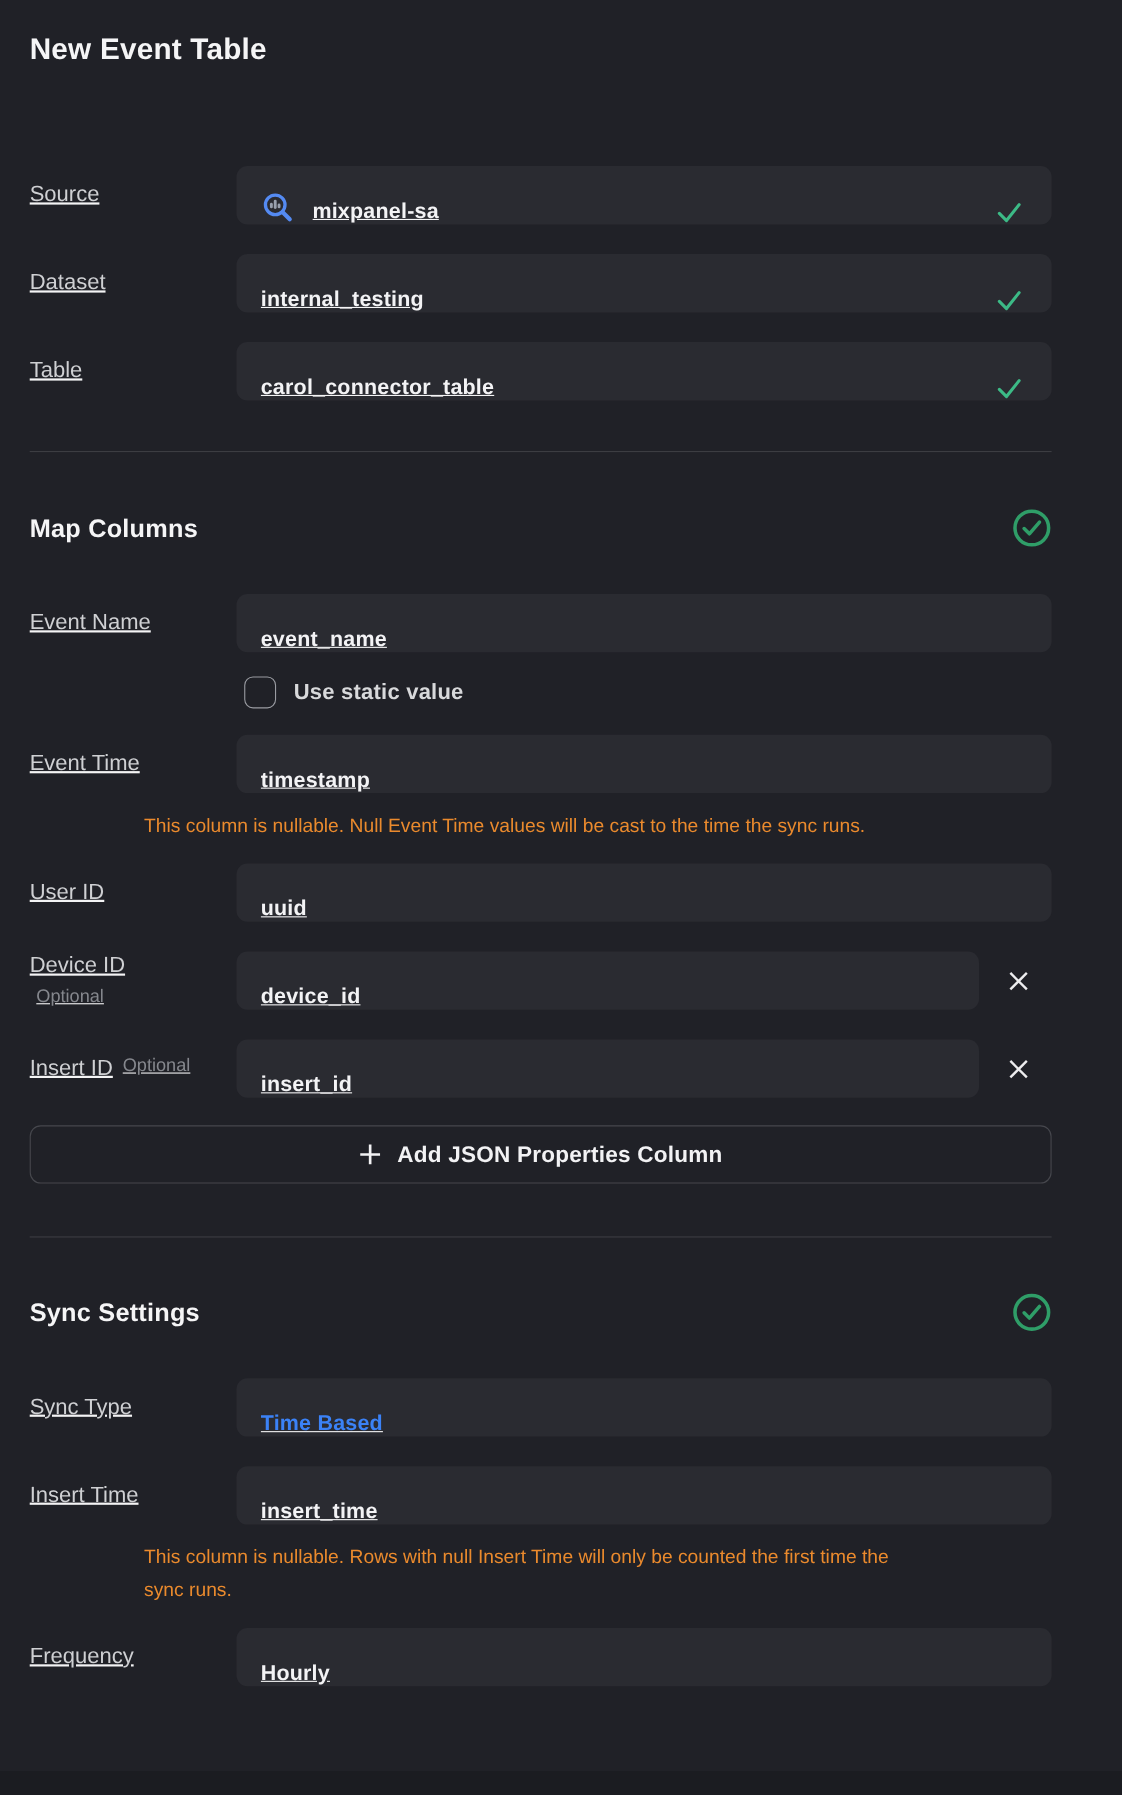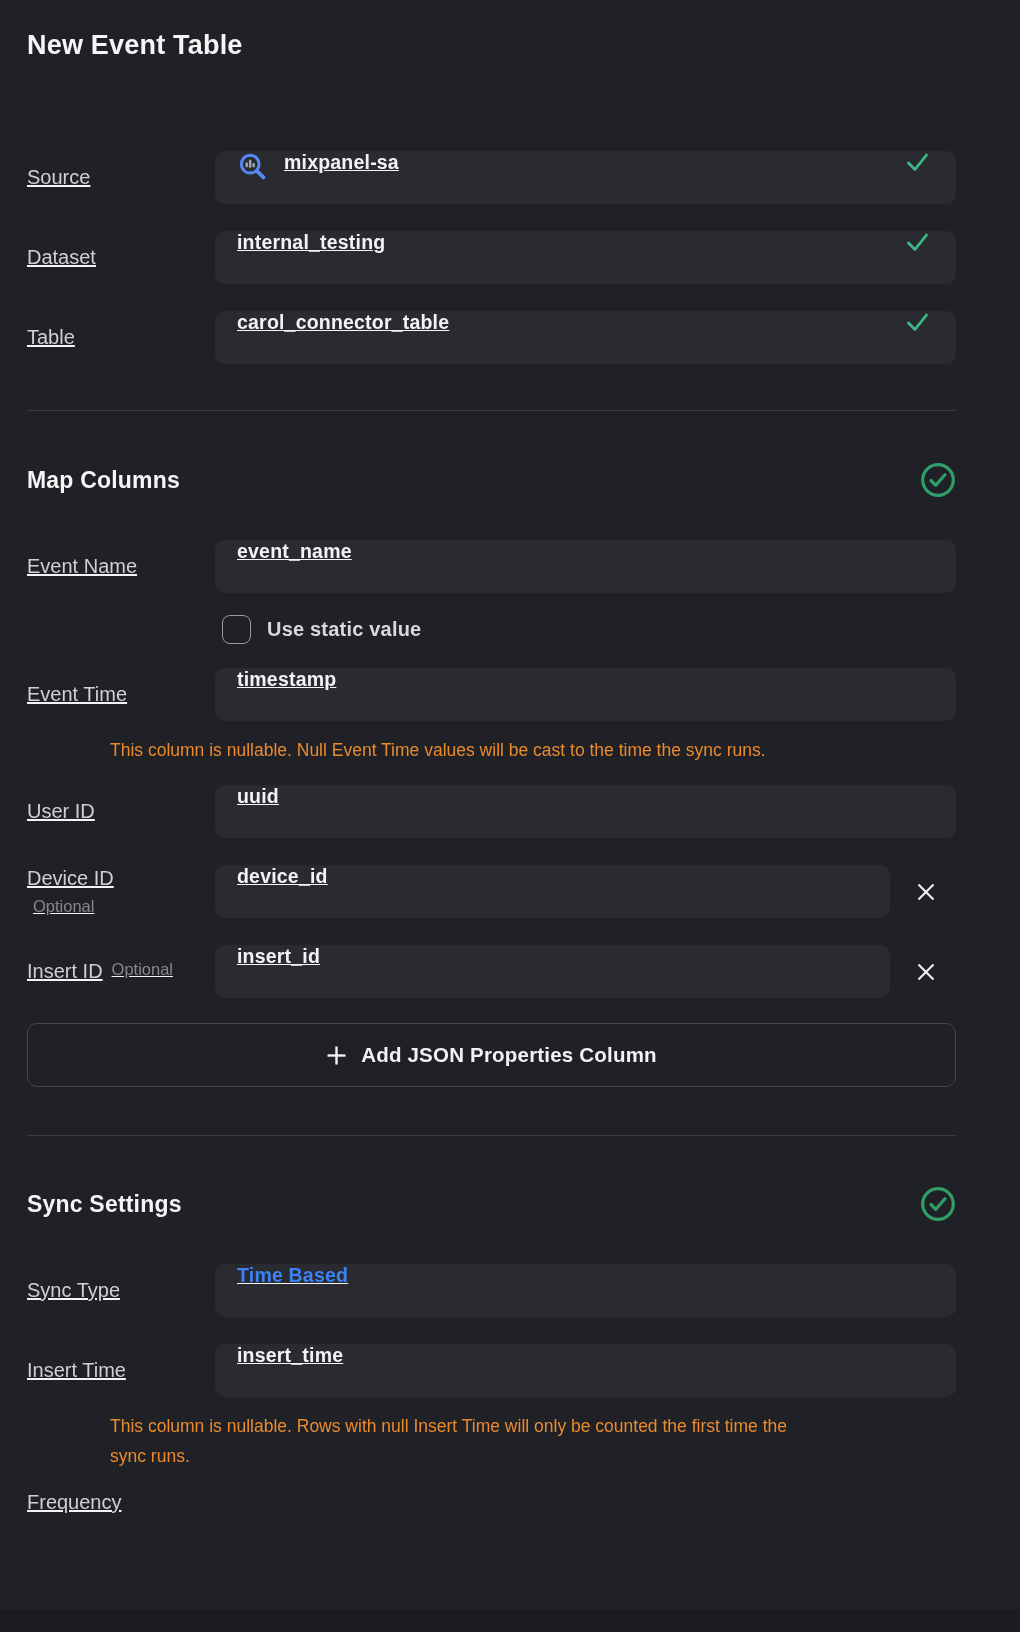--- a/index.html
+++ b/index.html
@@ -34,21 +34,21 @@
     color: #cfd0d3;
   }
   .row-label.two-line { flex-direction: column; align-items: flex-start; justify-content: center; }
   .row-label .optional-below { font-size: 16.5px; color: #85878d; margin-top: 7px; padding-left: 6px; }
   .row-label .optional-inline { font-size: 16.5px; color: #85878d; margin-left: 9px; }
   .label-line { display: flex; align-items: flex-start; }
 
   .field {
     flex: 1;
     display: flex;
-    align-items: flex-start;
+    align-items: flex-end;
     background: #2a2b31;
     border-radius: 10px;
     height: 53px;
     padding: 0 26px 0 22px;
     cursor: pointer;
   }
   .field-value {
     flex: 1;
     font-size: 19.5px;
     font-weight: 600;
@@ -113,21 +113,21 @@
     letter-spacing: 0.2px;
   }
 
   .mt-23 { margin-top: 23px; }
   .mt-20 { margin-top: 20px; }
   .mt-34 { margin-top: 34px; }
   .mt-27 { margin-top: 27px; }
 
   .warning {
     margin-top: 14px;
-    margin-left: 83px;
+    margin-left: 104px;
     max-width: 708px;
     font-size: 17.5px;
     line-height: 30px;
     color: #ea8a2d;
   }
 
   .remove-btn {
     width: 36px;
     height: 53px;
     margin-left: 18px;
@@ -138,21 +138,21 @@
     justify-content: center;
     background: transparent;
     border: none;
     cursor: pointer;
     padding: 0;
   }
 
   .add-json-btn {
     margin-top: 25px;
     width: 100%;
-    height: 64px;
+    height: 53px;
     background: transparent;
     border: 1px solid #46474d;
     border-radius: 10px;
     display: flex;
     align-items: center;
     justify-content: center;
     cursor: pointer;
     color: #f2f2f4;
   }
   .add-json-btn .plus-wrap { display: flex; align-items: center; margin-right: 14px; }
@@ -335,17 +335,20 @@
     <div class="row-label">Insert Time</div>
     <div class="field">
       <span class="field-value">insert_time</span>
     </div>
   </div>
 
   <div class="warning">This column is nullable. Rows with null Insert Time will only be counted the first time the sync runs.</div>
 
   <div class="row mt-20">
     <div class="row-label">Frequency</div>
+    <div class="field">
+      <span class="field-value">Hourly</span>
+    </div>
   </div>
 
 </div>
 
 <div class="bottom-edge"></div>
 
 </body></html>

